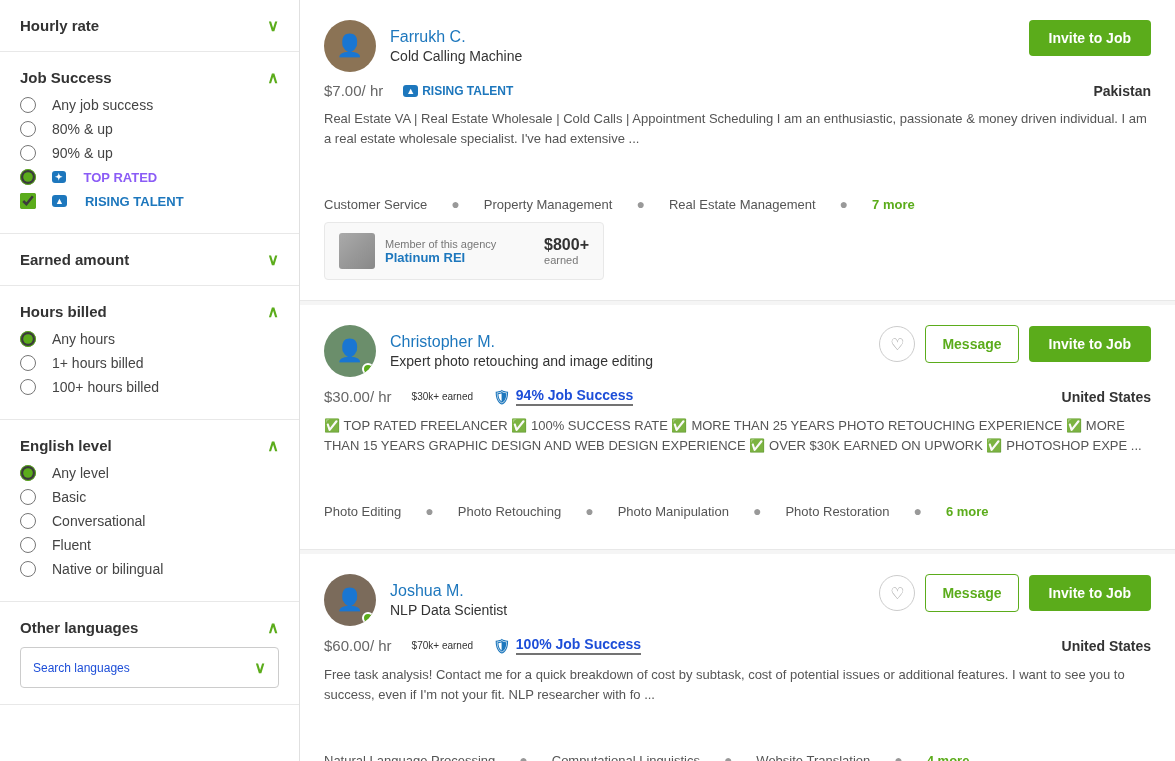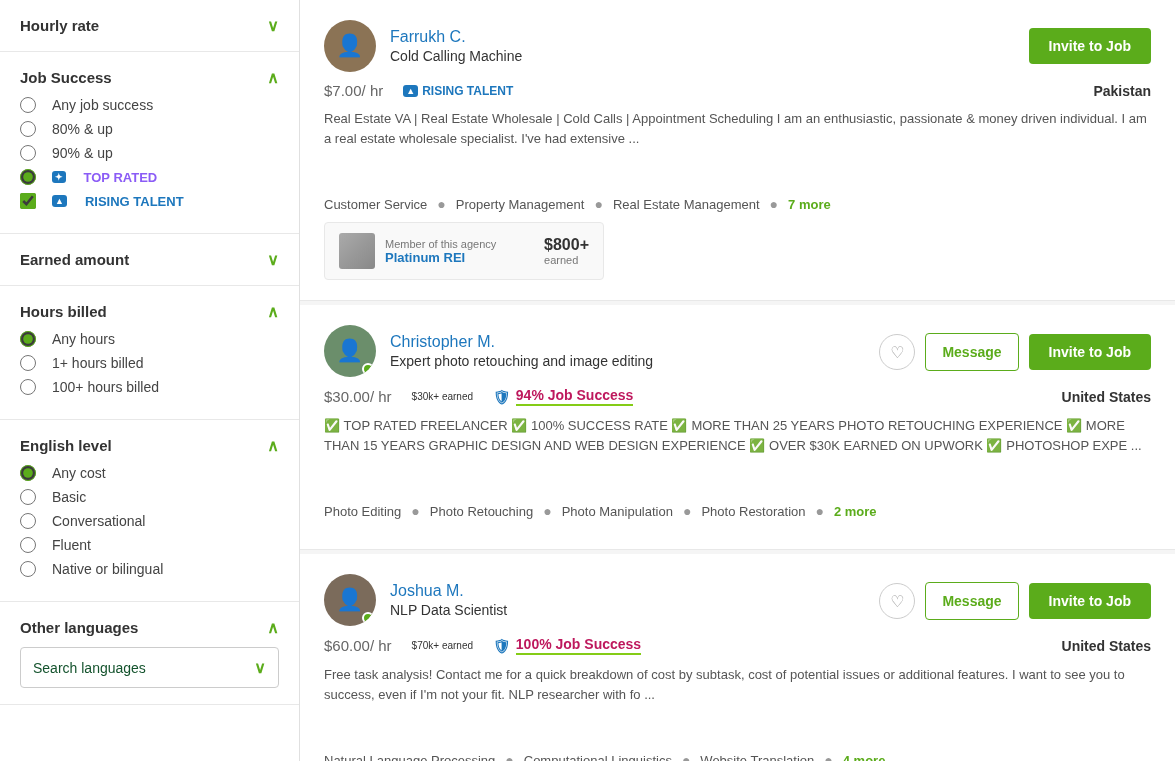--- a/index.html
+++ b/index.html
@@ -19,54 +19,54 @@
     .radio-item input[type="radio"], .checkbox-item input[type="checkbox"] { accent-color: #5bac1b; width: 16px; height: 16px; }
 
     .badge-icon { display: inline-flex; align-items: center; justify-content: center; background: #1d77bd; color: #fff; border-radius: 3px; font-size: 9px; font-weight: bold; padding: 1px 3px; margin-right: 2px; }
     .badge-top-rated { background: #1d77bd; }
     .badge-rising { background: #1d77bd; }
 
     .label-top-rated { color: #8b5cf6; font-weight: 600; font-size: 13px; }
     .label-rising { color: #1d77bd; font-weight: 600; font-size: 13px; }
 
     .search-languages-box { display: flex; justify-content: space-between; align-items: center; border: 1px solid #ccc; border-radius: 4px; padding: 10px 12px; margin-top: 10px; cursor: pointer; }
-    .search-languages-text { color: #14532d; font-size: 14px; }
+    .search-languages-text { color: #1d4ed8; font-size: 12px; }
 
     
     .main { flex: 1; background: #f5f5f5; overflow-y: auto; }
 
     .freelancer-card { background: #fff; margin-bottom: 4px; padding: 20px 24px; border-bottom: 1px solid #e8e8e8; }
 
     .card-header { display: flex; align-items: flex-start; justify-content: space-between; margin-bottom: 10px; }
     .card-header-left { display: flex; align-items: center; gap: 14px; }
     .avatar { width: 52px; height: 52px; border-radius: 50%; background: #ccc; overflow: hidden; display: flex; align-items: center; justify-content: center; font-size: 22px; color: #fff; position: relative; }
     .avatar-online { width: 12px; height: 12px; background: #5bac1b; border-radius: 50%; position: absolute; bottom: 2px; right: 2px; border: 2px solid #fff; }
     .freelancer-name { font-size: 16px; font-weight: 400; color: #1d77bd; cursor: pointer; }
     .freelancer-title { font-size: 14px; color: #333; font-weight: 500; margin-top: 2px; }
 
-    .card-actions { display: flex; align-items: center; gap: 10px; margin-top: 8px; }
+    .card-actions { display: flex; align-items: center; gap: 10px; }
     .btn-invite { background: #5bac1b; color: #fff; border: none; border-radius: 4px; padding: 10px 20px; font-size: 14px; font-weight: 600; cursor: pointer; white-space: nowrap; }
     .btn-message { background: #fff; color: #5bac1b; border: 1px solid #5bac1b; border-radius: 4px; padding: 10px 16px; font-size: 14px; font-weight: 600; cursor: pointer; }
     .heart-btn { background: none; border: 1px solid #ccc; border-radius: 50%; width: 36px; height: 36px; display: flex; align-items: center; justify-content: center; cursor: pointer; color: #999; font-size: 16px; }
 
     .card-meta { display: flex; align-items: center; gap: 20px; margin-bottom: 10px; flex-wrap: wrap; }
     .rate { font-size: 15px; font-weight: 600; color: #333; }
     .rate span { font-weight: 400; color: #666; }
     .earned { font-size: 10px; color: #333; font-weight: 500; }
     .job-success { display: flex; align-items: center; gap: 5px; font-size: 14px; font-weight: 600; color: #333; }
     .success-shield { color: #1d77bd; font-size: 14px; }
-    .success-pct { color: #be185d; border-bottom: 2px solid #84cc16; padding-bottom: 1px; }
+    .success-pct { color: #1d4ed8; border-bottom: 2px solid #737373; padding-bottom: 1px; }
     .location { font-size: 14px; font-weight: 600; color: #333; margin-left: auto; text-align: right; }
 
     .rising-talent-badge { display: inline-flex; align-items: center; gap: 4px; color: #1d77bd; font-size: 12px; font-weight: 700; }
     .rising-talent-badge .rt-icon { background: #1d77bd; color: #fff; border-radius: 3px; font-size: 9px; padding: 1px 3px; font-weight: bold; }
 
     .card-description { font-size: 13px; color: #555; line-height: 1.5; margin-bottom: 10px; }
 
-    .skills { display: flex; flex-wrap: wrap; gap: 8px; align-items: center; margin-bottom: 10px; margin-top: 48px; }
+    .skills { display: flex; flex-wrap: wrap; gap: 22px; align-items: center; margin-bottom: 10px; margin-top: 48px; }
     .skill-tag { font-size: 13px; color: #555; }
     .skill-dot { color: #999; margin: 0 2px; }
     .more-skills { color: #5bac1b; font-weight: 600; font-size: 13px; cursor: pointer; }
 
     .agency-box { display: flex; align-items: center; gap: 10px; background: #f9f9f9; border: 1px solid #e8e8e8; border-radius: 4px; padding: 10px 14px; margin-top: 8px; width: fit-content; min-width: 280px; }
     .agency-thumb { width: 36px; height: 36px; background: #ccc; border-radius: 3px; overflow: hidden; }
     .agency-info { flex: 1; }
     .agency-label { font-size: 11px; color: #777; }
     .agency-name { color: #1d77bd; font-size: 13px; font-weight: 600; cursor: pointer; }
     .agency-earned { font-size: 16px; font-weight: 600; color: #333; }
@@ -146,21 +146,21 @@
     </div>
 
     <div class="sidebar-section">
       <div class="sidebar-section-header">
         <span class="sidebar-section-title">English level</span>
         <span class="chevron">∧</span>
       </div>
       <div class="radio-group">
         <label class="radio-item">
           <input type="radio" name="english_level" checked="" style=""> 
-            <span>Any cost</span>
+            <span>Any level</span>
         </label>
         <label class="radio-item">
           <input type="radio" name="english_level" style=""> 
             <span>Basic</span>
         </label>
         <label class="radio-item">
           <input type="radio" name="english_level" style=""> 
             <span>Conversational</span>
         </label>
         <label class="radio-item">
@@ -271,21 +271,21 @@
       <div class="card-description">✅ TOP RATED FREELANCER ✅ 100% SUCCESS RATE ✅ MORE THAN 25 YEARS PHOTO RETOUCHING EXPERIENCE ✅ MORE THAN 15 YEARS GRAPHIC DESIGN AND WEB DESIGN EXPERIENCE ✅ OVER $30K EARNED ON UPWORK ✅ PHOTOSHOP EXPE ...</div>
       <div class="skills">
         <span class="skill-tag">Photo Editing</span>
         <span class="skill-dot">●</span>
         <span class="skill-tag">Photo Retouching</span>
         <span class="skill-dot">●</span>
         <span class="skill-tag">Photo Manipulation</span>
         <span class="skill-dot">●</span>
         <span class="skill-tag">Photo Restoration</span>
         <span class="skill-dot">●</span>
-        <span class="more-skills">2 more</span>
+        <span class="more-skills">6 more</span>
       </div>
     </div>
 
     <div class="freelancer-card">
       <div class="card-header">
         <div class="card-header-left">
           <div class="avatar" style="background: #7B6B5B; position:relative;">
             <span style="font-size:22px;">👤</span>
             <div class="avatar-online"></div>
           </div>

